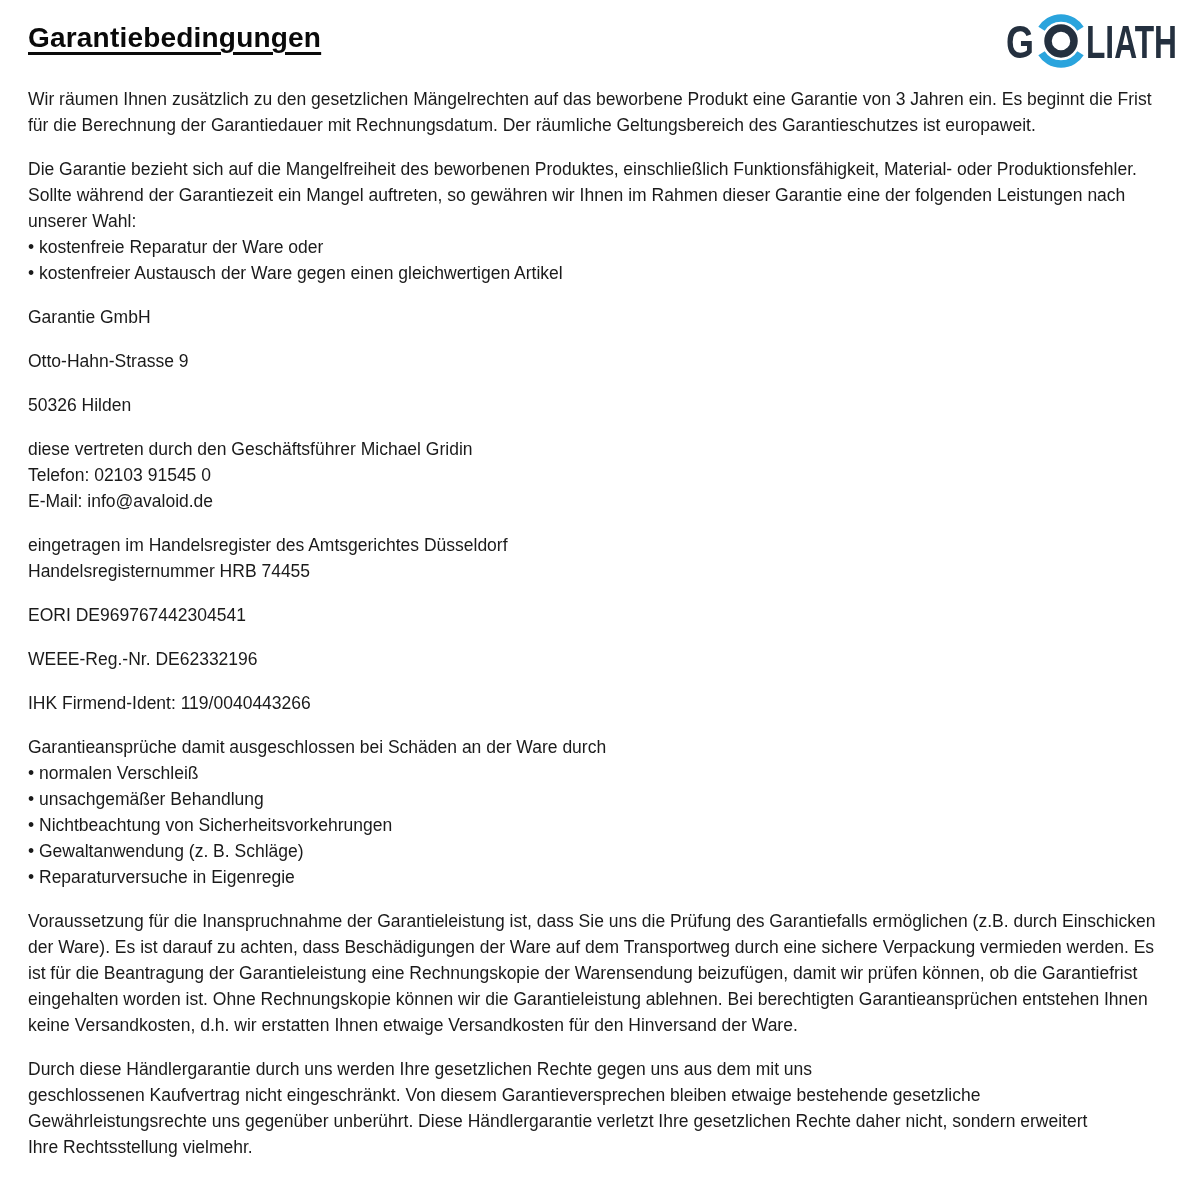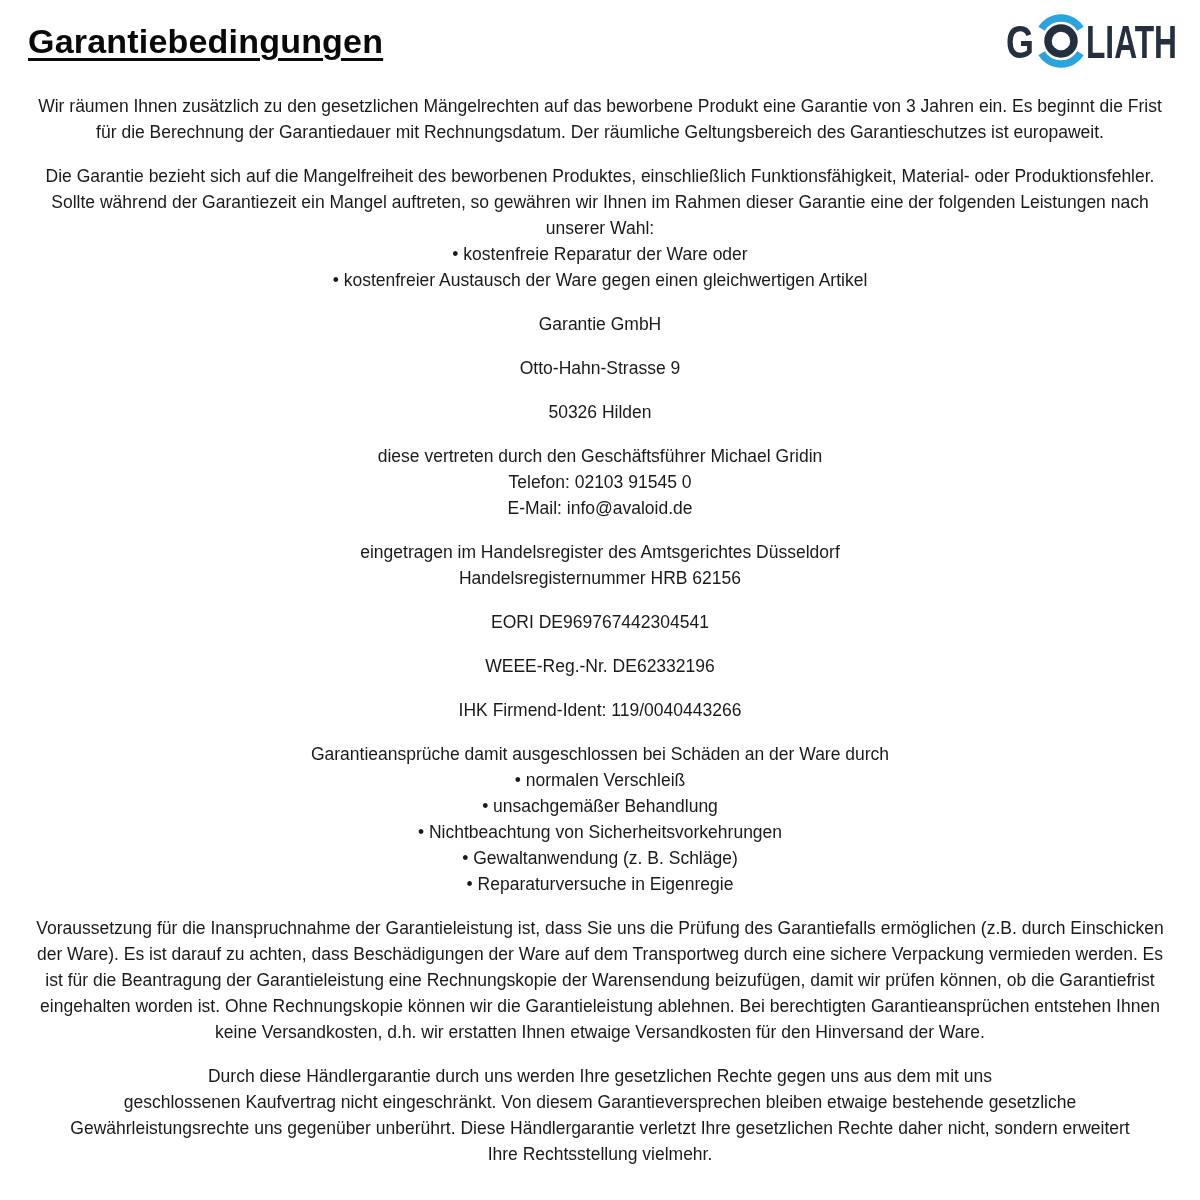--- a/index.html
+++ b/index.html
@@ -15,21 +15,21 @@
     color: #1a1a1a;
   }
   .page {
     position: relative;
     padding: 16px 28px 0 28px;
     box-sizing: border-box;
     width: 1200px;
     height: 1200px;
   }
   h1.doc-title {
-    font-size: 34px;
+    font-size: 28px;
     font-weight: 700;
     color: #0a0a0a;
     margin: 6px 0 32px 0;
     letter-spacing: 0.2px;
     text-decoration: underline;
     text-decoration-thickness: 2.5px;
     text-underline-offset: 5px;
     display: inline-block;
   }
   .logo {
@@ -38,21 +38,20 @@
     right: 22px;
     width: 172px;
     height: 64px;
   }
   .doc-body p {
     font-size: 17.5px;
     line-height: 26px;
     margin: 0 0 18px 0;
     white-space: pre-line;
     color: #1a1a1a;
-    text-align: center;
   }
   .doc-body p.bold-heading {
     font-weight: 700;
     margin-bottom: 0;
     color: #0f0f0f;
   }
 </style>
 </head>
 <body>
 
@@ -83,21 +82,21 @@
 
     <p>Otto-Hahn-Strasse 9</p>
 
     <p>50326 Hilden</p>
 
     <p>diese vertreten durch den Geschäftsführer Michael Gridin
 Telefon: 02103 91545 0
 E-Mail: info@avaloid.de</p>
 
     <p>eingetragen im Handelsregister des Amtsgerichtes Düsseldorf
-Handelsregisternummer HRB 62156</p>
+Handelsregisternummer HRB 74455</p>
 
     <p>EORI DE969767442304541</p>
 
     <p>WEEE-Reg.-Nr. DE62332196</p>
 
     <p>IHK Firmend-Ident: 119/0040443266</p>
 
     <p>Garantieansprüche damit ausgeschlossen bei Schäden an der Ware durch
 • normalen Verschleiß
 • unsachgemäßer Behandlung

